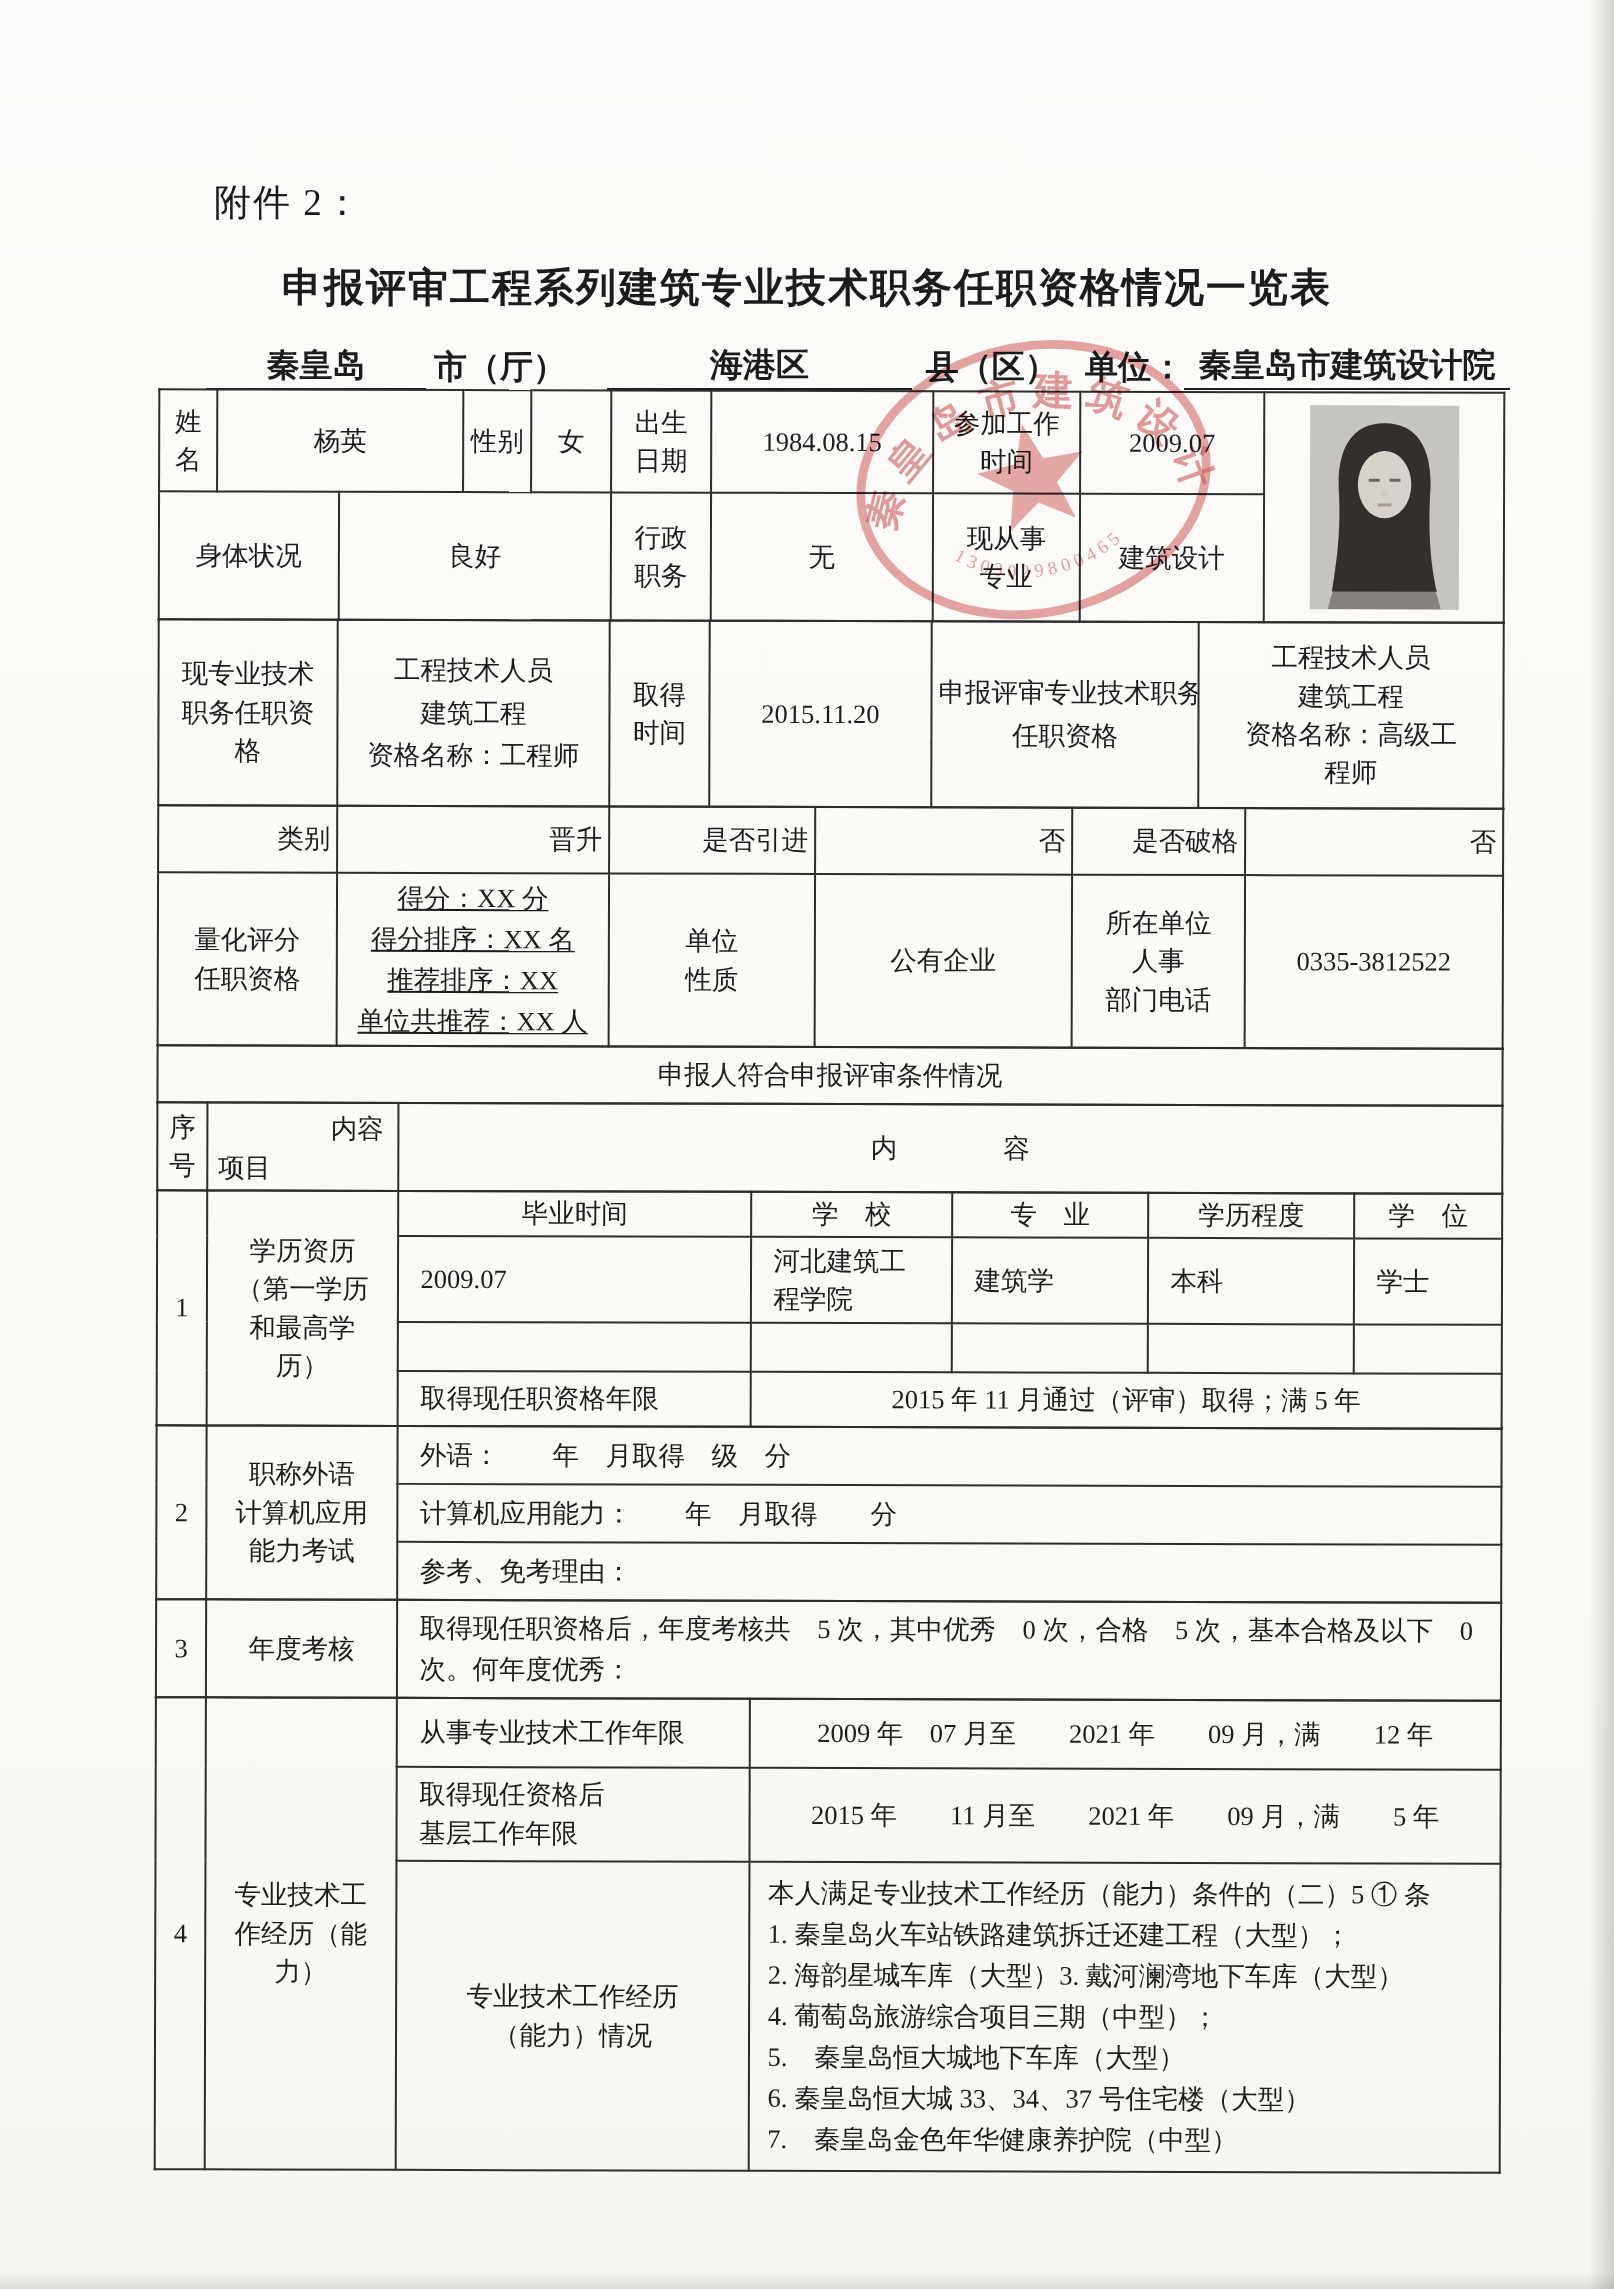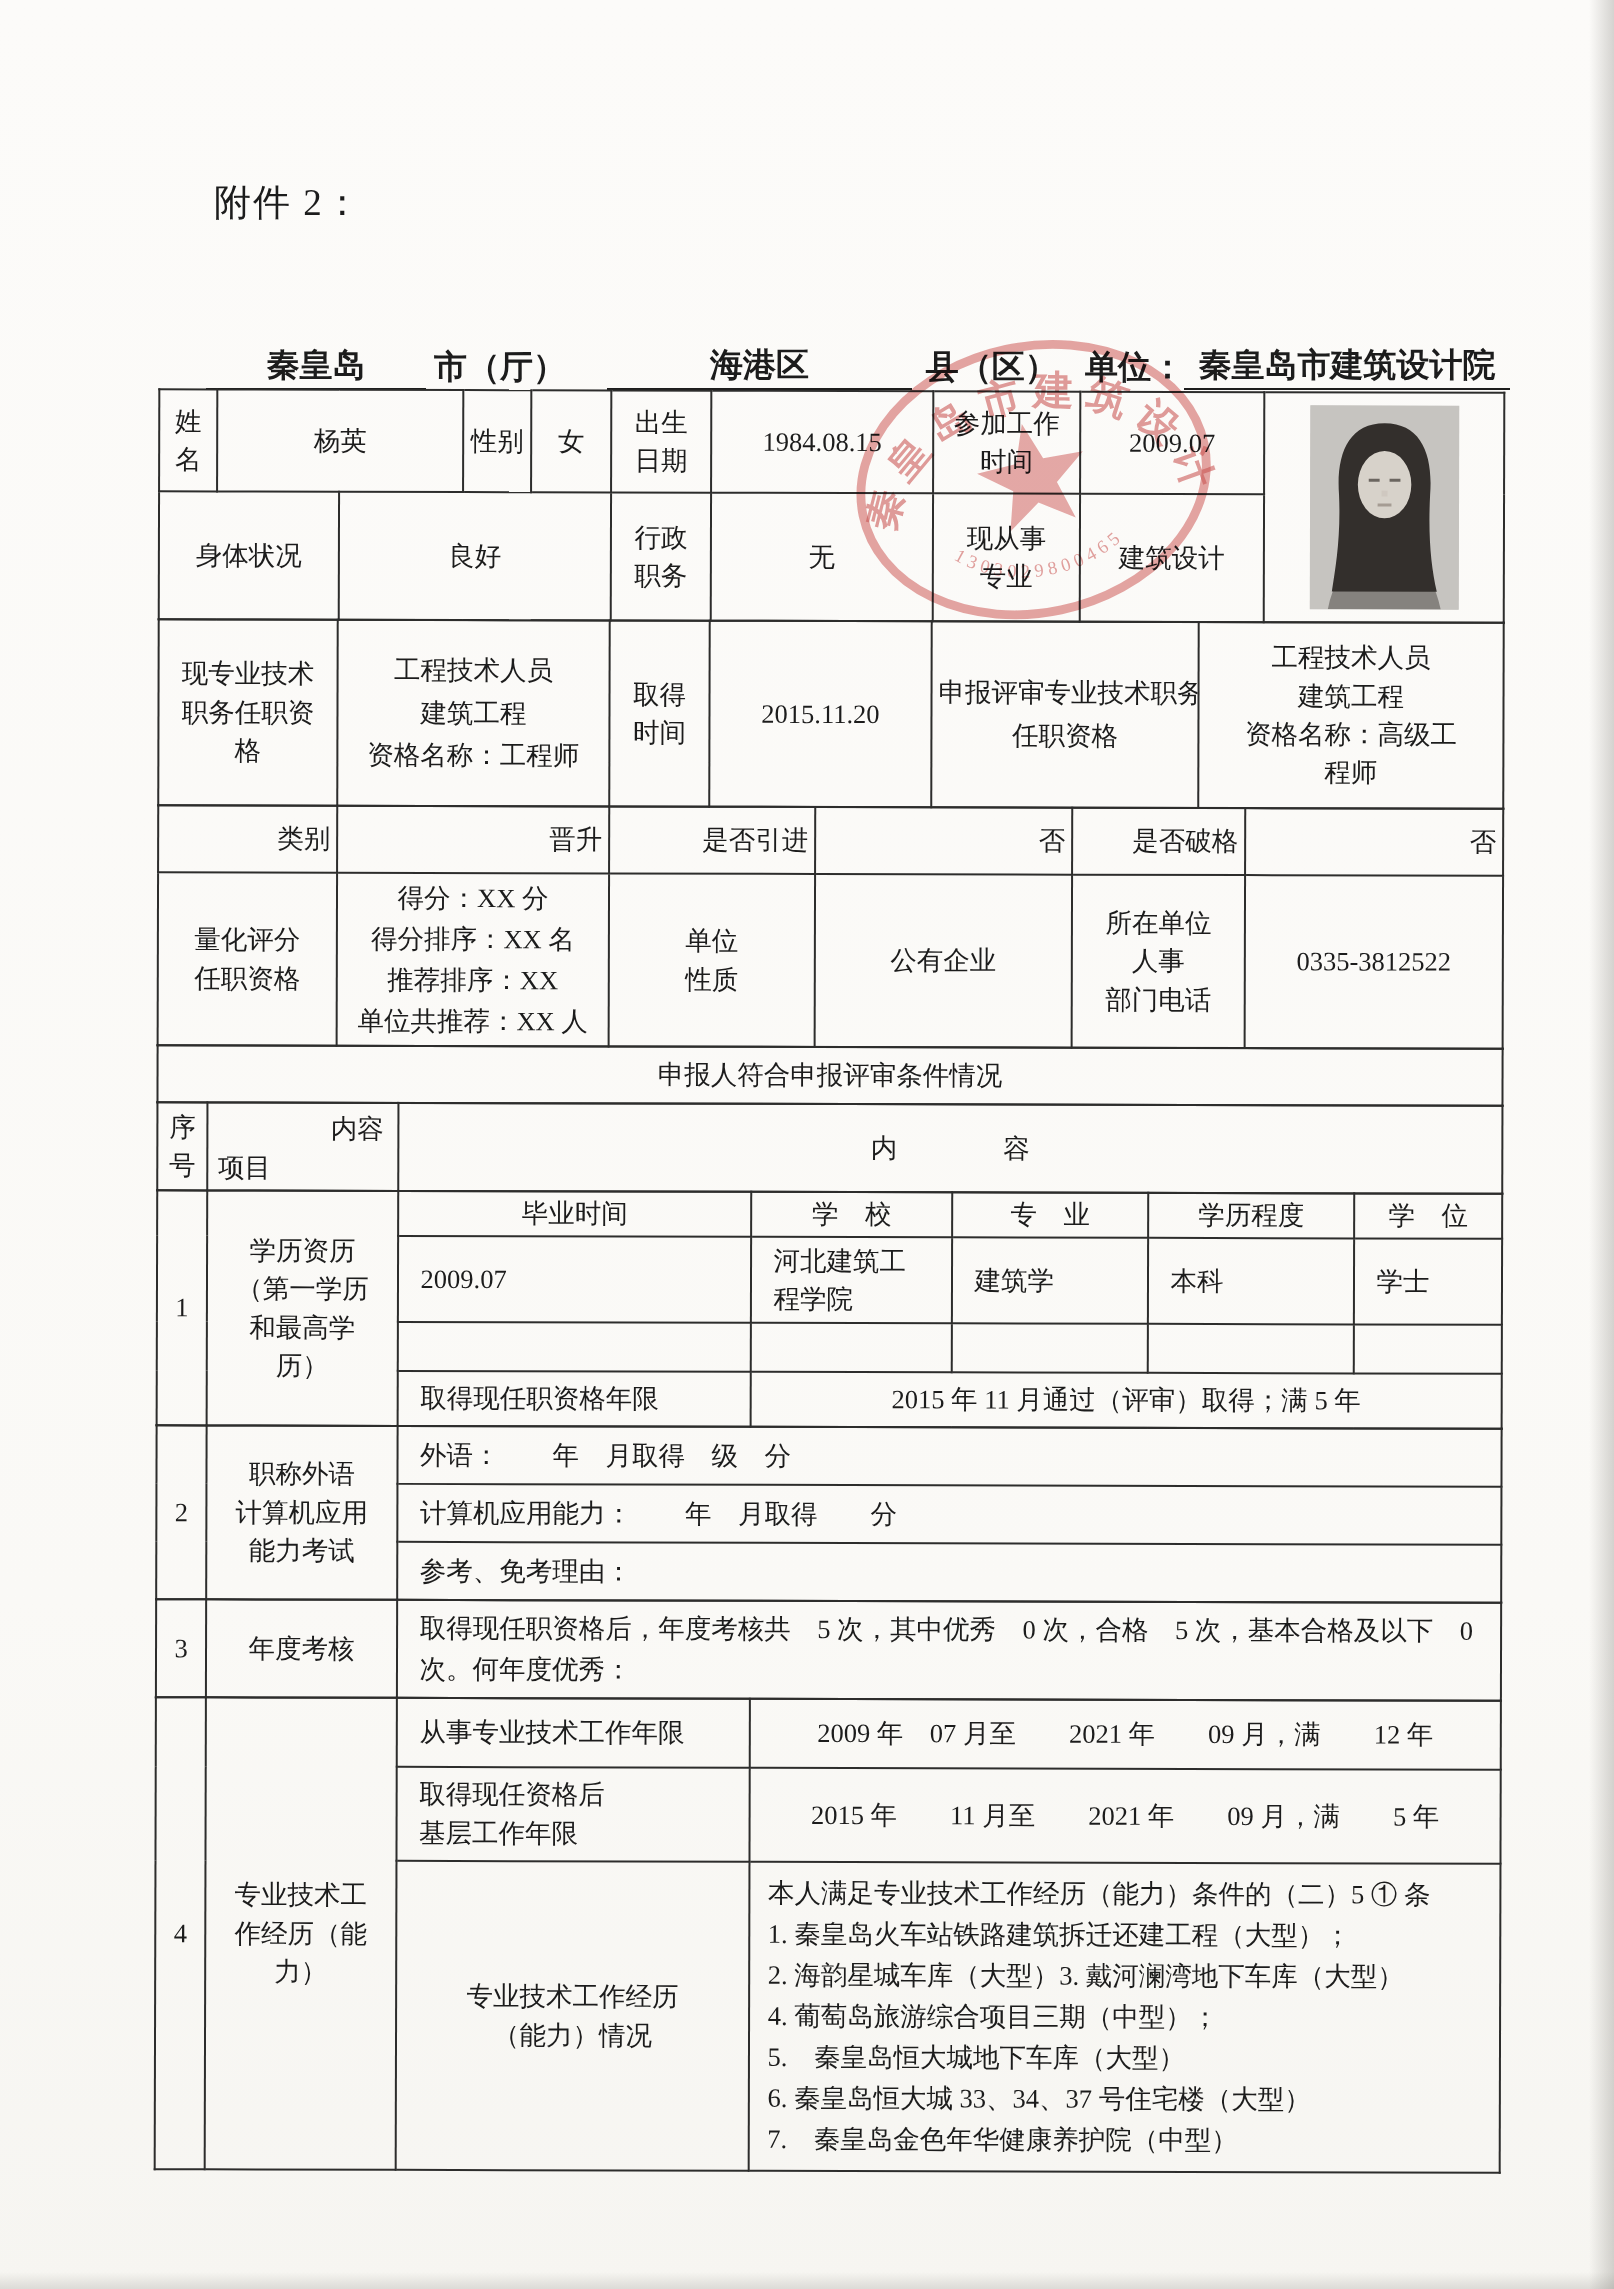--- a/index.html
+++ b/index.html
@@ -22,21 +22,21 @@
   .sp1{margin-left:7.8px;margin-top:6px;} .sp2{margin-left:13.7px;} .sp3{margin-left:27.4px;}
 
   .tablewrap{position:absolute; left:156px; top:390px; width:1345px; transform:rotate(0.15deg);}
   table{border-collapse:collapse; table-layout:fixed; width:1345px;}
   table + table{margin-top:-2px;}
   td{border:2px solid #2d2d2c; vertical-align:middle; text-align:center;
      font-size:26.5px; line-height:1.45; padding:2px 5.9px; overflow:hidden;}
   .line{white-space:nowrap;}
   .al{text-align:left; padding-left:21.6px;}
   .lh-lg .line{line-height:1.62;}
-  .score-cell .line{line-height:41px;}
+  .score-cell .line{line-height:41px;text-decoration:underline;}
   .exp-cell{padding:7.8px 5.9px 7.8px 17.6px;}
   .exp-cell .line{line-height:41px;}
   .wrapcell{text-align:left; padding:5.9px 19.6px 5.9px 21.6px; line-height:1.55;}
 
   
   .diag{position:relative;}
   .diag .tr-word{position:absolute; top:5.9px; right:13.7px;}
   .diag .bl-word{position:absolute; bottom:3px; left:9.8px;}
 
   .photo-cell{padding:5.9px;}
@@ -52,20 +52,21 @@
   .rh48 td{height:43px;}  .rh54 td{height:49px;}   .rh57 td{height:52px;}
   .rh90 td{height:84px;}  .rh68 td{height:63px;}   .rh94 td{height:88px;}
   .rh302 td{height:292px;}
 </style>
 </head>
 <body>
 
 <div class="page">
 
   <div class="attachment">附件 2：</div>
+  <div class="doc-title">申报评审工程系列建筑专业技术职务任职资格情况一览表</div>
 
   <div class="org-line">
     <span class="u u1">秦皇岛</span>
     <span class="sp1">市（厅）</span>
     <span class="u u2">海港区</span>
     <span class="sp2">县（区）</span>
     <span class="sp3">单位：</span>
     <span class="u u3">秦皇岛市建筑设计院</span>
   </div>
 

